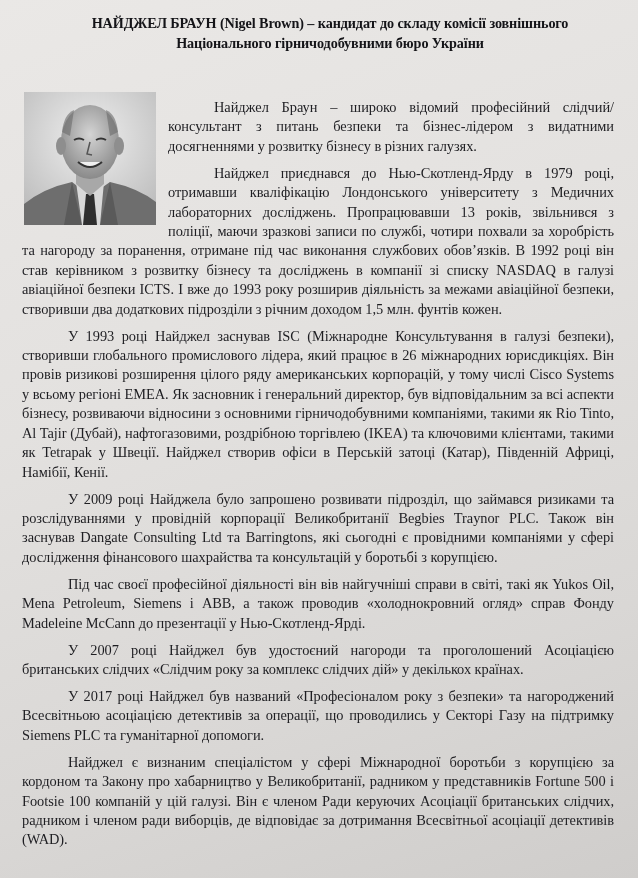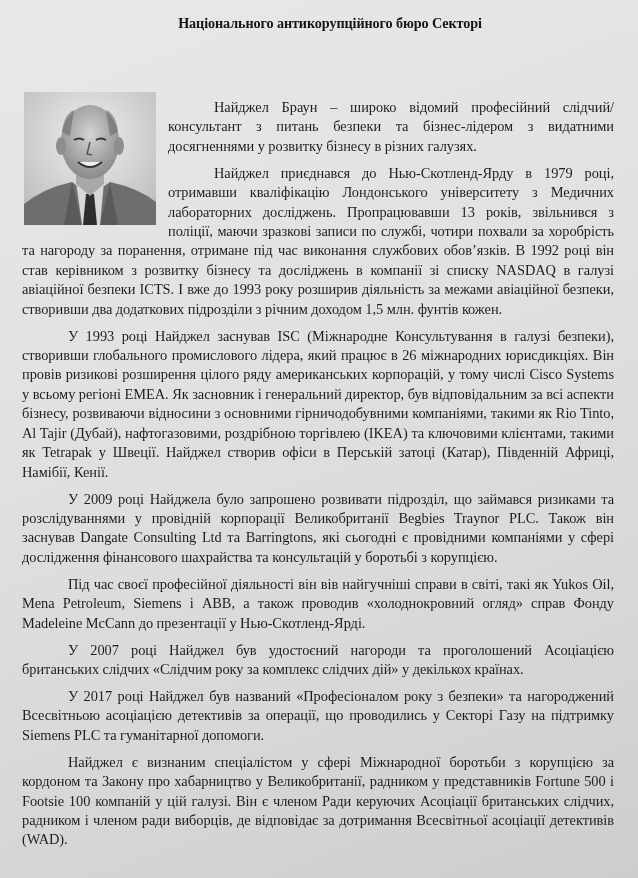--- a/index.html
+++ b/index.html
@@ -66,21 +66,22 @@
     .para.first {
       text-indent: 46px;
     }
   </style>
 </head>
 <body>
 
 <div class="page">
 
   <div class="title">
-    <span class="line">Національного антикорупційного бюро Секторі</span>
+    <span class="line">НАЙДЖЕЛ БРАУН (Nigel Brown) – кандидат до складу комісії зовнішнього</span>
+    <span class="line">Національного гірничодобувними бюро України</span>
   </div>
 
   <div class="photo">
     <svg width="132" height="133" viewBox="0 0 132 133">
       <defs>
         <radialGradient id="bg" cx="50%" cy="35%" r="70%">
           <stop offset="0%" stop-color="#efefef"></stop>
           <stop offset="100%" stop-color="#bdbdbd"></stop>
         </radialGradient>
         <radialGradient id="face" cx="50%" cy="40%" r="60%">

